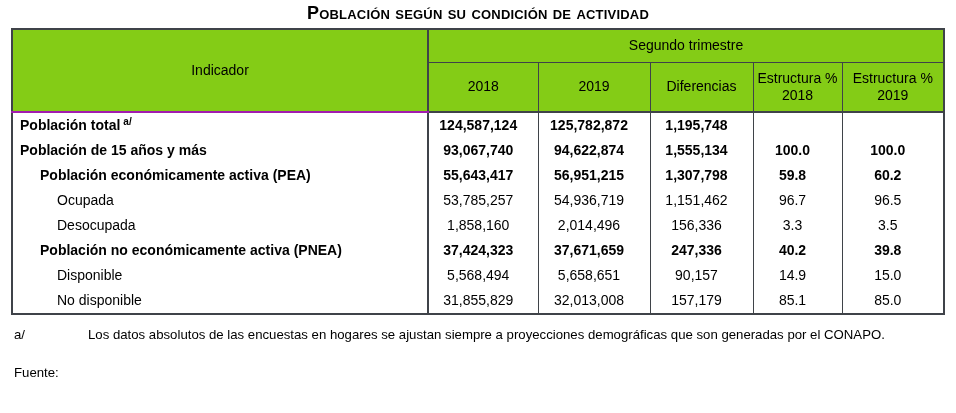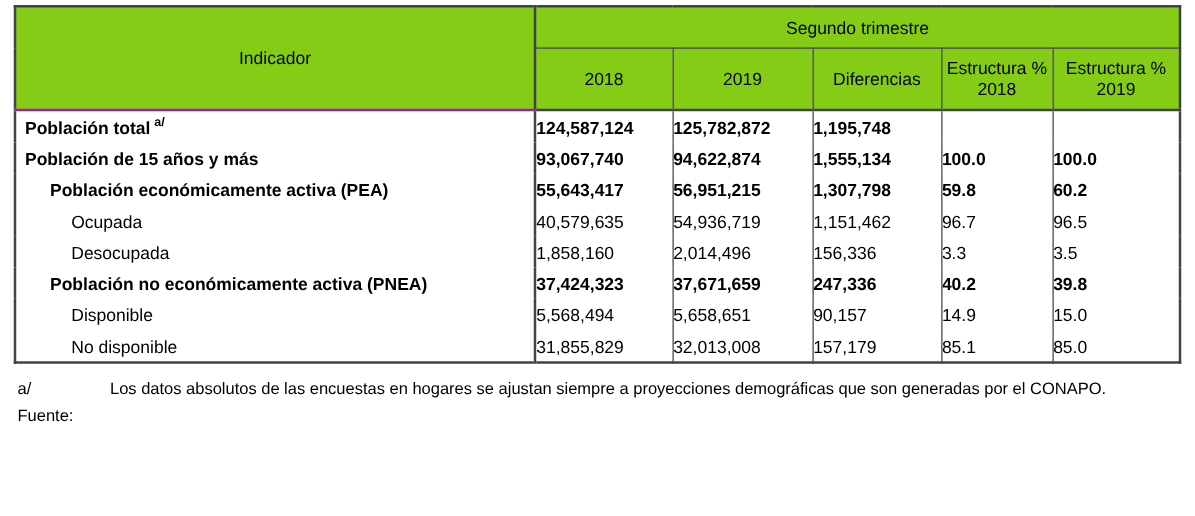--- a/index.html
+++ b/index.html
@@ -55,46 +55,47 @@
     border-right: 1px solid #3f4349;
     border-top: none;
     border-bottom: none;
     padding: 0;
     overflow: hidden;
     white-space: nowrap;
   }
   .data-table tbody td.col-ind { border-left: none; border-right: 2px solid #3f4349; }
   .data-table tbody td.last { border-right: none; }
   .data-table tbody tr.bold td { font-weight: bold; }
-  .data-table td.num { text-align: left; padding-right: 10px; margin-top: 44px; }
+  .data-table td.num { text-align: center; padding-right: 10px; margin-top: 44px; }
   .data-table td.label.ind0 { padding-left: 7px; }
   .data-table td.label.ind1 { padding-left: 27px; }
   .data-table td.label.ind2 { padding-left: 44px; }
   sup.fn-ref {
     font-size: 10px;
     font-weight: bold;
     margin-left: 3px;
     vertical-align: super;
     line-height: 0;
   }
   .footnotes {
     margin: 11px 0 0 14px;
     font-size: 13.2px;
     line-height: 1.35;
   }
   .fn-row { display: flex; align-items: flex-start; }
   .fn-label { flex: 0 0 74px; width: 74px; }
   .fn-text { width: 845px; }
-  .source-row { margin-top: 4px; }
+  .source-row { margin-top: 20px; }
 </style>
 </head>
 <body>
 
 <div class="page">
 
+  <div class="title">Población según su condición de actividad</div>
 
   <table class="data-table">
     <colgroup>
       <col style="width:416px">
       <col style="width:110px">
       <col style="width:112px">
       <col style="width:103px">
       <col style="width:89px">
       <col style="width:102px">
     </colgroup>
@@ -131,21 +132,21 @@
       <tr class="bold">
         <td class="label ind1 col-ind">Población económicamente activa (PEA)</td>
         <td class="num">55,643,417</td>
         <td class="num">56,951,215</td>
         <td class="num">1,307,798</td>
         <td class="num">59.8</td>
         <td class="num last">60.2</td>
       </tr>
       <tr>
         <td class="label ind2 col-ind">Ocupada</td>
-        <td class="num">40,579,635</td>
+        <td class="num">53,785,257</td>
         <td class="num">54,936,719</td>
         <td class="num">1,151,462</td>
         <td class="num">96.7</td>
         <td class="num last">96.5</td>
       </tr>
       <tr>
         <td class="label ind2 col-ind">Desocupada</td>
         <td class="num">1,858,160</td>
         <td class="num">2,014,496</td>
         <td class="num">156,336</td>

